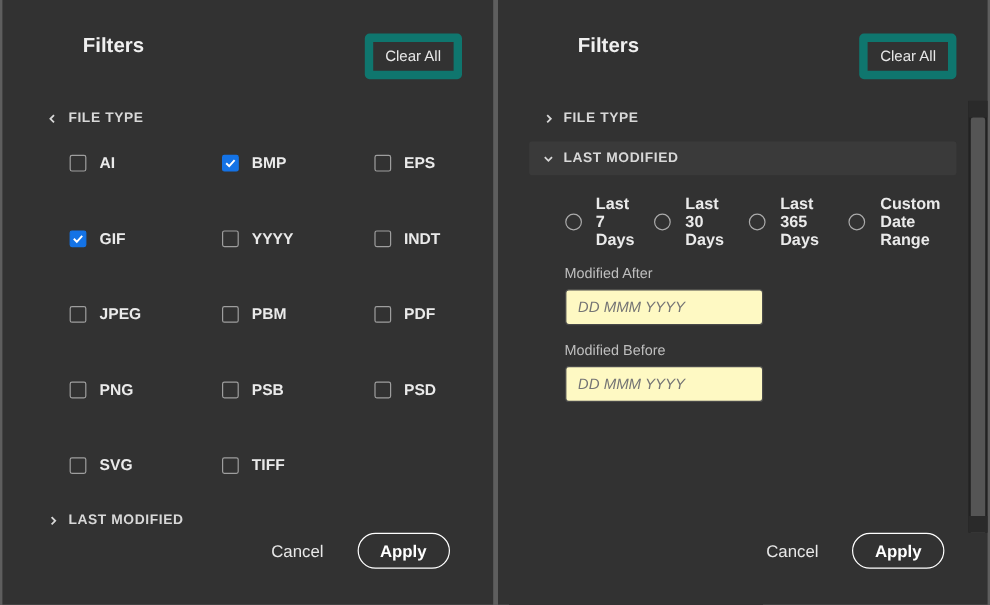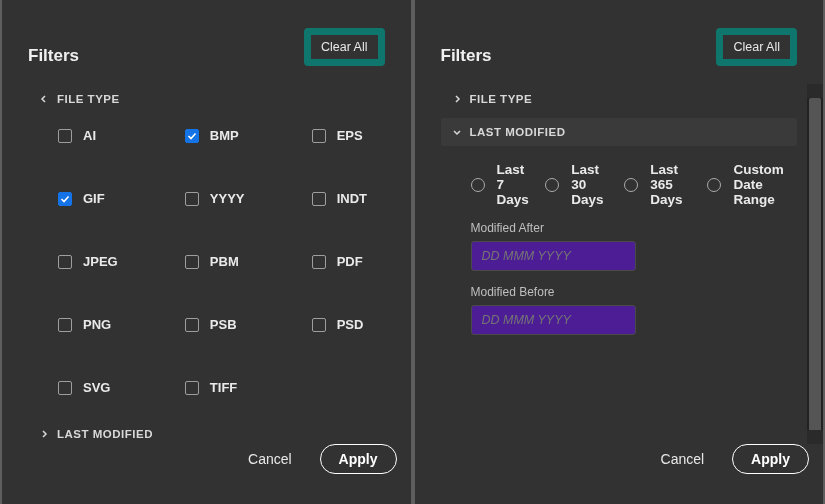--- a/index.html
+++ b/index.html
@@ -1,51 +1,51 @@
 <!DOCTYPE html>
 <html><head>
 <meta charset="utf-8">
 <style>
   * { box-sizing: border-box; margin: 0; padding: 0; font-family: -apple-system, "Segoe UI", Helvetica, Arial, sans-serif; }
   body { background: #5e5e5e; width: 825px; height: 504px; overflow: hidden; display: flex; gap: 4px; padding: 0 2px; }
   .panel { background: #323232; flex: 1; height: 100%; display: flex; flex-direction: column; position: relative; }
   .panel-right { flex: 1; }
-  .hdr { display: flex; align-items: flex-end; justify-content: space-between; padding: 28px 26px 18px 26px; }
+  .hdr { display: flex; align-items: flex-start; justify-content: space-between; padding: 28px 26px 18px 26px; margin-left: 41px; }
   .title { color: #f0f0f0; font-size: 17px; font-weight: 600; }
   .clear-btn { color: #e8e8e8; border: 7px solid #0f766e; background: transparent; border-radius: 4px; padding: 5px 10px; font-size: 12.5px; cursor: pointer; }
   .body { flex: 1; padding: 0 20px 0 38px; overflow: hidden; }
   .sect-hdr { display: flex; align-items: center; gap: 9px; color: #d8d8d8; font-size: 11.5px; font-weight: 600; letter-spacing: 0.5px; padding: 9px 0; cursor: pointer; }
   .sect-hdr.expanded .chev { transform: rotate(90deg); }
   .chev { width: 8px; height: 8px; flex-shrink:0; }
   .chev svg { display:block; }
   .grid3 { display: grid; grid-template-columns: repeat(3, 1fr); column-gap: 8px; row-gap: 14px; padding: 14px 0 24px 18px; gap: 48px; }
   .chk-row { display: flex; align-items: center; gap: 11px; cursor: pointer; }
   .chk { width: 14px; height: 14px; border: 1.5px solid #9e9e9e; border-radius: 2px; flex-shrink: 0; display:flex; align-items:center; justify-content:center; }
   .chk.on { background: #1473e6; border-color:#1473e6; }
   .chk.on svg { display:block; }
   .chk svg { display:none; width:10px; height:10px; }
   .chk-lbl { color: #eaeaea; font-size: 13px; font-weight: 600; }
-  .footer { display:flex; gap: 28px; align-items:center; justify-content:flex-end; padding: 0 14px 30px 0; }
+  .footer { display:flex; gap: 28px; align-items:center; justify-content:flex-end; padding: 0 36px 30px 0; }
   .cancel { color:#e8e8e8; font-size:14px; background:none; border:none; cursor:pointer; }
   .apply { color:#fff; border:1.8px solid #fff; background:transparent; border-radius: 16px; padding: 6px 18px; font-size:14px; font-weight:600; cursor:pointer; }
   
   .right-body { flex:1; display:flex; overflow:hidden; }
   .scroll-area { flex:1; padding: 0 10px 0 38px; overflow:hidden; }
   .scrollbar { width:16px; background:#222; position:relative; }
   .scrollbar::before { content:""; position:absolute; left:0; right:0; top:0; height:14px; background:#2a2a2a; }
   .scrollbar::after { content:""; position:absolute; left:0; right:0; bottom:0; height:14px; background:#2a2a2a; }
   .thumb { position:absolute; left:2px; right:2px; top:14px; height:350px; background:#555; border-radius:2px; }
   .sect-block { background:#3a3a3a; margin: 4px 0 6px -12px; padding: 8px 0 8px 12px; border-radius:2px; }
   .radio-list { padding: 10px 0 14px 18px; display:flex; flex-direction:row; gap:16px; }
   .radio-row { display:flex; align-items:center; gap:12px; cursor:pointer; }
   .radio { width:14px; height:14px; border:1.6px solid #aaa; border-radius:50%; flex-shrink:0; }
   .radio-lbl { color:#eaeaea; font-size:13.5px; font-weight:600; }
   .field-group { padding: 0 0 14px 18px; }
   .field-lbl { color:#bfbfbf; font-size:12px; margin-bottom:6px; }
-  .date-input { width: 165px; background:#4c1d95; border:1px solid #4a4a4a; border-radius:3px; padding:7px 10px; color:#8a8a8a; font-size:12.5px; font-style:italic; }
+  .date-input { width: 165px; background:#fef9c3; border:1px solid #4a4a4a; border-radius:3px; padding:7px 10px; color:#8a8a8a; font-size:12.5px; font-style:italic; }
 </style>
 </head>
 <body>
 
 <div class="panel">
   <div class="hdr">
     <div class="title">Filters</div>
     <button class="clear-btn">Clear All</button>
   </div>
   <div class="body">

